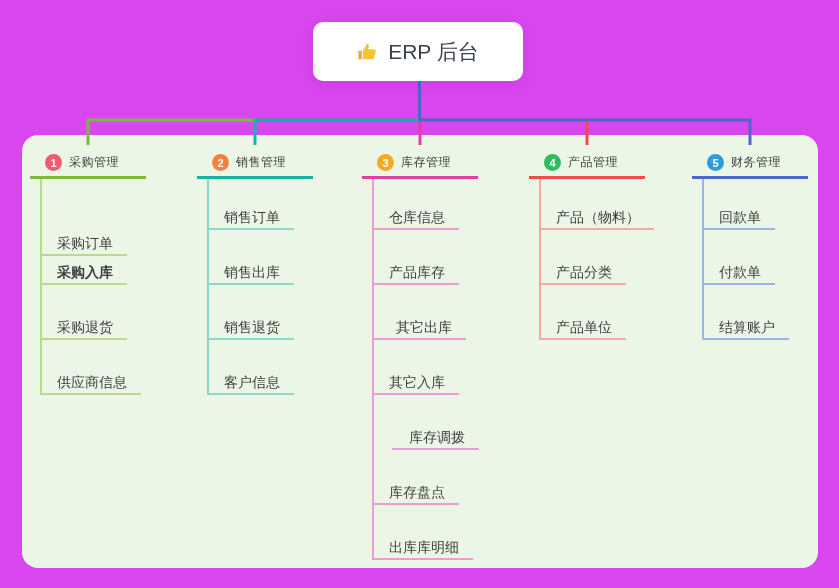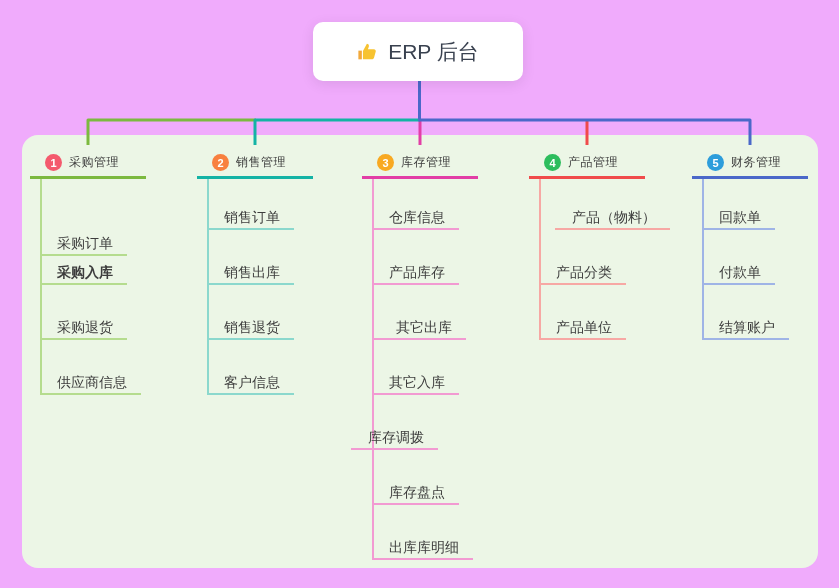--- a/index.html
+++ b/index.html
@@ -1,16 +1,16 @@
 <!DOCTYPE html>
 <html><head>
 <meta charset="utf-8">
 <style>
   html,body{margin:0;padding:0;background:#fff;}
-  .canvas{position:relative;width:839px;height:588px;background:#f0abfc;overflow:hidden;
+  .canvas{position:relative;width:839px;height:588px;background:#d946ef;overflow:hidden;
           font-family:"Liberation Sans",sans-serif;}
   .panel{position:absolute;left:22px;top:135px;width:796px;height:433px;
          background:#ecf6e6;border-radius:16px;}
   svg.connectors{position:absolute;left:0;top:0;pointer-events:none;}
   .root-node{position:absolute;left:313px;top:22px;width:210px;height:59px;background:#ffffff;
              border-radius:10px;box-shadow:0 3px 14px rgba(0,0,0,.09);
              display:flex;align-items:center;justify-content:center;gap:9px;
              font-size:21px;font-weight:500;color:#39414f;cursor:pointer;z-index:3;}
   .thumb{display:flex;align-items:center;}
   .branch{position:absolute;top:149px;width:116px;height:30px;box-sizing:border-box;
@@ -68,29 +68,29 @@
       <div class="child" style="left: 207px; top: 366px; border-bottom-color: rgb(139, 216, 205); text-align: right;">客户信息</div>
       <div class="branch" style="left: 362px; border-bottom-color: rgb(226, 62, 166);">
         <span class="badge" style="background: rgb(248, 169, 34);">3</span>
         <span class="branch-label">库存管理</span>
       </div>
       <div class="vline" style="left: 372px; background: rgb(242, 154, 210); height: 381px;"></div>
       <div class="child" style="left: 372px; top: 201px; border-bottom-color: rgb(242, 154, 210);">仓库信息</div>
       <div class="child" style="left: 372px; top: 256px; border-bottom-color: rgb(242, 154, 210);">产品库存</div>
       <div class="child" style="left: 372px; top: 311px; border-bottom-color: rgb(242, 154, 210); padding-left: 24px;">其它出库</div>
       <div class="child" style="left: 372px; top: 366px; border-bottom-color: rgb(242, 154, 210);">其它入库</div>
-      <div class="child" style="left: 351px; top: 421px; border-bottom-color: rgb(242, 154, 210);">库存调拨</div>
+      <div class="child" style="left: 392px; top: 421px; border-bottom-color: rgb(242, 154, 210);">库存调拨</div>
       <div class="child" style="left: 372px; top: 476px; border-bottom-color: rgb(242, 154, 210);">库存盘点</div>
       <div class="child" style="left: 372px; top: 531px; border-bottom-color: rgb(242, 154, 210);">出库库明细</div>
       <div class="branch" style="left: 529px; border-bottom-color: rgb(240, 75, 75);">
         <span class="badge" style="background: rgb(45, 189, 93);">4</span>
         <span class="branch-label">产品管理</span>
       </div>
       <div class="vline" style="left: 539px; background: rgb(247, 168, 164); height: 161px;"></div>
-      <div class="child" style="left: 539px; top: 201px; border-bottom-color: rgb(247, 168, 164); margin-left: 16px;">产品（物料）</div>
+      <div class="child" style="left: 539px; top: 201px; border-bottom-color: rgb(247, 168, 164);">产品（物料）</div>
       <div class="child" style="left: 539px; top: 256px; border-bottom-color: rgb(247, 168, 164);">产品分类</div>
       <div class="child" style="left: 539px; top: 311px; border-bottom-color: rgb(247, 168, 164);">产品单位</div>
       <div class="branch" style="left: 692px; border-bottom-color: rgb(75, 104, 201);">
         <span class="badge" style="background: rgb(45, 157, 219);">5</span>
         <span class="branch-label">财务管理</span>
       </div>
       <div class="vline" style="left: 702px; background: rgb(159, 180, 230); height: 161px;"></div>
       <div class="child" style="left: 702px; top: 201px; border-bottom-color: rgb(159, 180, 230);">回款单</div>
       <div class="child" style="left: 702px; top: 256px; border-bottom-color: rgb(159, 180, 230);">付款单</div>
       <div class="child" style="left: 702px; top: 311px; border-bottom-color: rgb(159, 180, 230);">结算账户</div>

